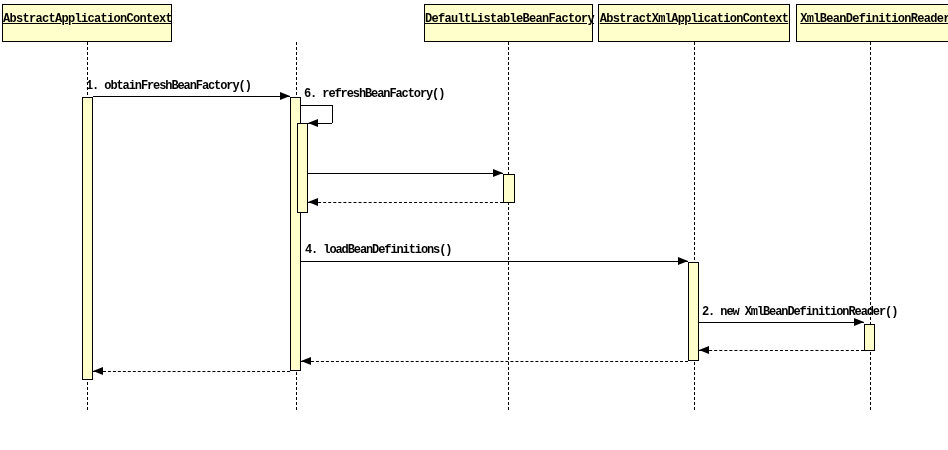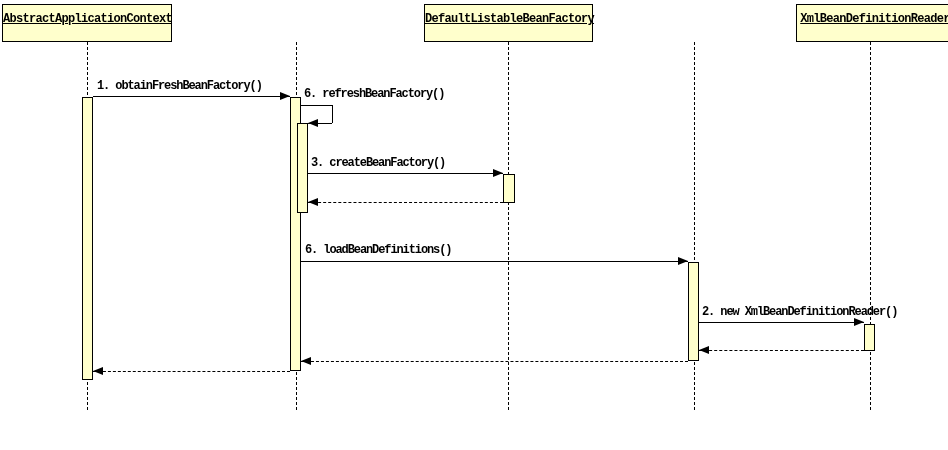--- a/index.html
+++ b/index.html
@@ -24,41 +24,41 @@
 <body>
 
 <div id="diagram" style="width: 948px; height: 450px; background: rgb(255, 255, 255);">
     <div class="lifeline" style="left: 87px; top: 42px; height: 368px; z-index: 0;"></div>
     <div class="lifeline" style="left: 296px; top: 42px; height: 368px; z-index: 0;"></div>
     <div class="lifeline" style="left: 508px; top: 42px; height: 368px; z-index: 0;"></div>
     <div class="lifeline" style="left: 694px; top: 42px; height: 368px; z-index: 0;"></div>
     <div class="lifeline" style="left: 870px; top: 42px; height: 368px; z-index: 0;"></div>
     <div class="head" style="left: 2px; top: 4px; width: 170px; height: 38px; z-index: 2;"><span>AbstractApplicationContext</span></div>
     <div class="head" style="left: 424px; top: 4px; width: 169px; height: 38px; z-index: 2; text-align: center;"><span>DefaultListableBeanFactory</span></div>
+    <div class="head" style="left: 598px; top: 4px; width: 192px; height: 38px; z-index: 2;"><span>AbstractXmlApplicationContext</span></div>
     <div class="head" style="left: 796px; top: 4px; width: 158px; height: 38px; z-index: 2;"><span>XmlBeanDefinitionReader</span></div>
     <div class="bar" style="left: 82px; top: 97px; width: 11px; height: 283px; z-index: 1;"></div>
     <div class="bar" style="left: 290px; top: 97px; width: 11px; height: 274px; z-index: 1;"></div>
     <div class="bar" style="left: 297px; top: 123px; width: 11px; height: 90px; z-index: 1;"></div>
     <div class="bar" style="left: 503px; top: 174px; width: 12px; height: 29px; z-index: 1;"></div>
     <div class="bar" style="left: 688px; top: 262px; width: 11px; height: 99px; z-index: 1;"></div>
     <div class="bar" style="left: 864px; top: 324px; width: 11px; height: 27px; z-index: 1;"></div>
     <div class="hline" style="left: 93px; top: 96px; width: 197px; z-index: 3;"></div>
     <div class="arrow-right" style="left: 280px; top: 92px; z-index: 3;"></div>
-    <div class="mlabel" style="left: 97px; top: 79px; z-index: 4;">1. obtainFreshBeanFactory()</div>
+    <div class="mlabel" style="left: 86px; top: 79px; z-index: 4;">1. obtainFreshBeanFactory()</div>
     <div class="hline" style="left: 301px; top: 105px; width: 31px; z-index: 3;"></div>
     <div class="vline" style="left: 332px; top: 105px; height: 18px; z-index: 3;"></div>
     <div class="hline" style="left: 308px; top: 123px; width: 24px; z-index: 3;"></div>
     <div class="arrow-left" style="left: 308px; top: 119px; z-index: 3;"></div>
     <div class="mlabel" style="left: 304px; top: 87px; z-index: 4;">6. refreshBeanFactory()</div>
     <div class="hline" style="left: 308px; top: 173px; width: 195px; z-index: 3;"></div>
     <div class="arrow-right" style="left: 493px; top: 169px; z-index: 3;"></div>
-    <div class="mlabel" style="left: 311px; top: 156px; z-index: 4;">3. createBeanFactory()</div>
     <div class="hline" style="left: 301px; top: 261px; width: 387px; z-index: 3;"></div>
     <div class="arrow-right" style="left: 678px; top: 257px; z-index: 3;"></div>
-    <div class="mlabel" style="left: 305px; top: 243px; z-index: 4;">6. loadBeanDefinitions()</div>
+    <div class="mlabel" style="left: 305px; top: 243px; z-index: 4;">4. loadBeanDefinitions()</div>
     <div class="hline" style="left: 699px; top: 322px; width: 165px; z-index: 3;"></div>
     <div class="arrow-right" style="left: 854px; top: 318px; z-index: 3;"></div>
     <div class="mlabel" style="left: 702px; top: 305px; z-index: 4;">2. new XmlBeanDefinitionReader()</div>
     <div class="hline dashed" style="left: 308px; top: 202px; width: 195px; z-index: 3;"></div>
     <div class="arrow-left" style="left: 308px; top: 198px; z-index: 3;"></div>
     <div class="hline dashed" style="left: 699px; top: 350px; width: 165px; z-index: 3;"></div>
     <div class="arrow-left" style="left: 699px; top: 346px; z-index: 3;"></div>
     <div class="hline dashed" style="left: 301px; top: 361px; width: 387px; z-index: 3;"></div>
     <div class="arrow-left" style="left: 301px; top: 357px; z-index: 3;"></div>
     <div class="hline dashed" style="left: 93px; top: 371px; width: 197px; z-index: 3;"></div>

